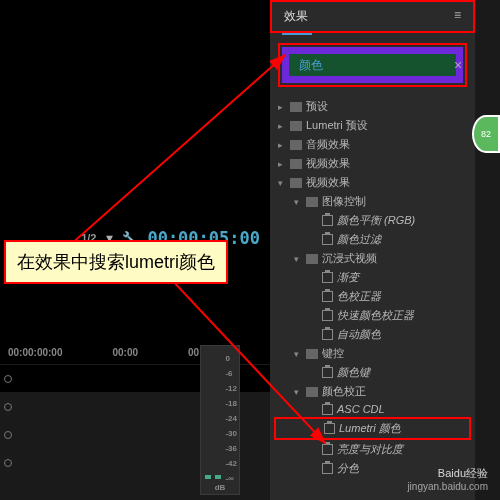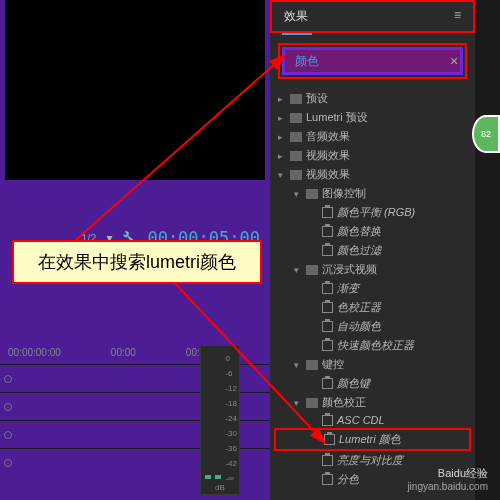--- a/index.html
+++ b/index.html
@@ -1,18 +1,18 @@
 <!DOCTYPE html>
 <html><head>
   <meta charset="utf-8">
   <style>
     * { margin: 0; padding: 0; box-sizing: border-box; }
     body { width: 500px; height: 500px; background: #1a1a1a; font-family: -apple-system, sans-serif; color: #b0b0b0; font-size: 12px; overflow: hidden; position: relative; }
     
-    .left-panel { position: absolute; left: 0; top: 0; width: 270px; height: 500px; background: #4c1d95; }
+    .left-panel { position: absolute; left: 0; top: 0; width: 270px; height: 392px; background: #000000; font-weight: bold; }
     .preview-area { width: 260px; height: 180px; background: #000; margin: 0 0 0 5px; }
     .timecode-bar { display: flex; align-items: center; justify-content: flex-end; padding: 8px 10px; gap: 10px; margin-top: 40px; }
     .ratio-label { color: #999; font-size: 11px; }
     .wrench-icon { color: #999; font-size: 12px; }
     .timecode { color: #4aa8c9; font-size: 17px; font-family: monospace; }
     
     .timeline-area { position: absolute; top: 345px; left: 0; width: 270px; }
     .timeline-labels { display: flex; gap: 50px; padding: 2px 8px; color: #888; font-size: 10px; }
     .tracks { margin-top: 4px; }
     .track { height: 28px; border-top: 1px solid #1a1a1a; display: flex; align-items: center; padding-left: 4px; }
@@ -24,36 +24,36 @@
     .meter-bar { position: absolute; left: 4px; bottom: 15px; width: 6px; height: 4px; background: #4a8; }
     .meter-bar2 { position: absolute; left: 14px; bottom: 15px; width: 6px; height: 4px; background: #4a8; }
     .meter-db { position: absolute; bottom: 2px; left: 50%; transform: translateX(-50%); font-size: 8px; color: #888; }
     
     .right-panel { position: absolute; right: 25px; top: 0; width: 205px; height: 500px; background: #2a2a2a; }
     .panel-tab { padding: 6px 12px; background: #2a2a2a; color: #ddd; font-size: 12px; display: flex; justify-content: space-between; border: 2px solid #ff0000; }
     .panel-tab-underline { border-bottom: 2px solid #4a9dd4; width: 30px; margin-left: 12px; }
     .menu-icon { color: #aaa; }
     
     .search-wrap { border: 2px solid #ff0000; margin: 8px; padding: 2px; }
-    .search-box { display: flex; align-items: center; background: #701a75; border: 3px solid #6d28d9; padding: 3px 6px; }
+    .search-box { display: flex; align-items: center; background: #14532d; border: 7px solid #6d28d9; padding: 3px 6px; }
     .search-icon-svg { width: 12px; height: 12px; margin-right: 4px; }
     .search-input { flex: 1; background: transparent; border: none; color: #4a9dd4; font-size: 12px; outline: none; }
     .search-clear { color: #aaa; cursor: pointer; font-size: 14px; }
     
     .tree { padding: 2px 4px; overflow: hidden; }
     .tree-item { display: flex; align-items: center; padding: 2px 4px; font-size: 11px; color: #b8b8b8; gap: 4px; white-space: nowrap; }
     .tree-item.highlighted { border: 2px solid #ff0000; }
     .indent-1 { padding-left: 20px; }
     .indent-2 { padding-left: 36px; font-style: italic; }
     .chevron { width: 8px; font-size: 9px; color: #888; }
     .folder-icon { width: 12px; height: 10px; background: #666; display: inline-block; }
     .preset-icon { width: 11px; height: 11px; border: 1px solid #888; display: inline-block; position: relative; }
     .preset-icon::before { content: ''; position: absolute; top: -3px; left: 2px; width: 5px; height: 2px; background: #888; }
     
-    .callout-box { position: absolute; left: 4px; top: 240px; background: #fffbc4; border: 2px solid #ff0000; padding: 8px 24px; font-size: 18px; color: #000; z-index: 10; margin-left: 8px; }
+    .callout-box { position: absolute; left: 4px; top: 240px; background: #fffbc4; border: 2px solid #ff0000; padding: 8px 11px; font-size: 18px; color: #000; z-index: 10; }
     
     .green-circle { position: absolute; right: 0px; top: 115px; width: 28px; height: 38px; background: #5cb85c; border-radius: 50% 0 0 50%; border: 2px solid #fff; display: flex; align-items: center; justify-content: center; color: #fff; font-size: 9px; }
     
     .watermark { position: absolute; right: 12px; bottom: 8px; color: #fff; font-size: 11px; opacity: 0.8; text-align: right; }
     .watermark-sub { font-size: 10px; opacity: 0.7; }
     
     svg.arrow { position: absolute; z-index: 5; pointer-events: none; }
   </style>
 </head>
 <body>
@@ -157,51 +157,46 @@
         <span>图像控制</span>
       </div>
       <div class="tree-item indent-2">
         <span class="chevron"></span>
         <span class="preset-icon"></span>
         <span>颜色平衡 (RGB)</span>
       </div>
       <div class="tree-item indent-2">
         <span class="chevron"></span>
         <span class="preset-icon"></span>
-        <span>颜色替换</span>
-      </div>
-      <div class="tree-item indent-2">
-        <span class="chevron"></span>
-        <span class="preset-icon"></span>
         <span>颜色过滤</span>
       </div>
       <div class="tree-item indent-1">
         <span class="chevron">▾</span>
         <span class="folder-icon"></span>
         <span>沉浸式视频</span>
       </div>
       <div class="tree-item indent-2">
         <span class="chevron"></span>
         <span class="preset-icon"></span>
         <span>渐变</span>
       </div>
       <div class="tree-item indent-2">
         <span class="chevron"></span>
         <span class="preset-icon"></span>
         <span>色校正器</span>
       </div>
       <div class="tree-item indent-2">
         <span class="chevron"></span>
         <span class="preset-icon"></span>
+        <span>快速颜色校正器</span>
+      </div>
+      <div class="tree-item indent-2">
+        <span class="chevron"></span>
+        <span class="preset-icon"></span>
         <span>自动颜色</span>
-      </div>
-      <div class="tree-item indent-2">
-        <span class="chevron"></span>
-        <span class="preset-icon"></span>
-        <span>快速颜色校正器</span>
       </div>
       <div class="tree-item indent-1">
         <span class="chevron">▾</span>
         <span class="folder-icon"></span>
         <span>键控</span>
       </div>
       <div class="tree-item indent-2">
         <span class="chevron"></span>
         <span class="preset-icon"></span>
         <span>颜色键</span>

